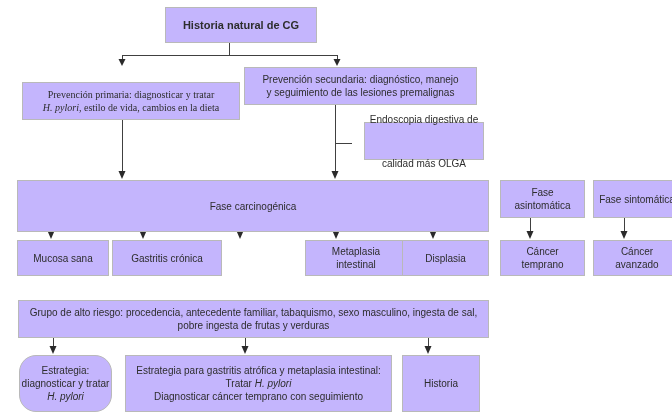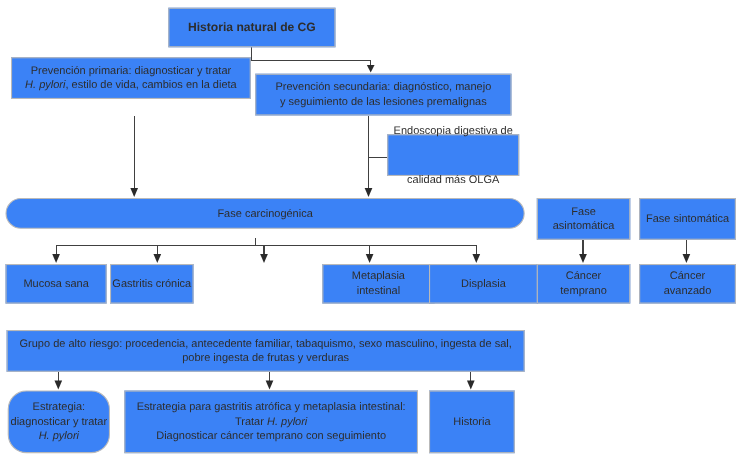--- a/index.html
+++ b/index.html
@@ -8,31 +8,32 @@
     width: 672px;
     height: 419px;
     background: #ffffff;
     font-family: "Liberation Sans", "DejaVu Sans", sans-serif;
     color: #2d2d2d;
     overflow: hidden;
   }
   .node {
     position: absolute;
     box-sizing: border-box;
-    background: #3b82f6;
+    background: #c4b5fd;
     border: 1px solid #b9b9b9;
     display: flex;
     flex-direction: column;
     align-items: center;
     justify-content: center;
     text-align: center;
     font-size: 10px;
     line-height: 1.3;
     padding: 2px 4px;
     z-index: 2;
+    margin-left: 12px;
   }
   .node .ln { display: block; white-space: nowrap; }
   .node .wrap-label { display: block; white-space: normal; }
   .it { font-style: italic; }
   .title-node { font-size: 11px; font-weight: bold; }
   .narrow { padding: 2px 20px; }
   .tight { padding: 2px 2px; }
   svg.connectors {
     position: absolute;
     left: 0; top: 0;
@@ -72,61 +73,61 @@
     <path d="M53 338 V347 M245 338 V347 M428 338 V347"></path>
     <polygon points="49.5,346 56.5,346 53,354"></polygon>
     <polygon points="241.5,346 248.5,346 245,354"></polygon>
     <polygon points="424.5,346 431.5,346 428,354"></polygon>
   </svg>
 
   <div class="node title-node" style="left:153px; top:7px; width:152px; height:36px;">
     <span class="ln">Historia natural de CG</span>
   </div>
 
-  <div class="node" style="left:10px; top:52px; width:218px; height:38px;">
+  <div class="node" style="left:10px; top:82px; width:218px; height:38px;font-family:Liberation Serif, serif;">
     <span class="ln">Prevención primaria: diagnosticar y tratar</span>
     <span class="ln"><span class="it">H. pylori</span><span>, estilo de vida, cambios en la dieta</span></span>
   </div>
 
   <div class="node" style="left:232px; top:67px; width:233px; height:38px;">
     <span class="ln">Prevención secundaria: diagnóstico, manejo</span>
     <span class="ln">y seguimiento de las lesiones premalignas</span>
   </div>
 
   <div class="node" style="left:352px; top:122px; width:120px; height:38px;gap:31px;">
     <span class="ln">Endoscopia digestiva de</span>
     <span class="ln">calidad más OLGA</span>
   </div>
 
-  <div class="node" style="left:5px; top:180px; width:472px; height:28px;border-radius:17px;">
+  <div class="node" style="left:5px; top:180px; width:472px; height:52px;">
     <span class="ln">Fase carcinogénica</span>
   </div>
 
   <div class="node narrow" style="left:488px; top:180px; width:85px; height:38px;">
     <span class="wrap-label">Fase asintomática</span>
   </div>
 
   <div class="node" style="left:581px; top:180px; width:88px; height:38px;">
     <span class="ln">Fase sintomática</span>
   </div>
 
   <div class="node" style="left:5px; top:240px; width:92px; height:36px;">
     <span class="ln">Mucosa sana</span>
   </div>
 
-  <div class="node" style="left:100px; top:240px; width:76px; height:36px;">
+  <div class="node" style="left:100px; top:240px; width:110px; height:36px;">
     <span class="ln">Gastritis crónica</span>
   </div>
 
 
   <div class="node narrow" style="left:293px; top:240px; width:102px; height:36px;">
     <span class="wrap-label">Metaplasia intestinal</span>
   </div>
 
-  <div class="node" style="left:390px; top:240px; width:99px; height:36px;">
+  <div class="node" style="left:390px; top:240px; width:87px; height:36px;">
     <span class="ln">Displasia</span>
   </div>
 
   <div class="node narrow" style="left:488px; top:240px; width:85px; height:36px;">
     <span class="wrap-label">Cáncer temprano</span>
   </div>
 
   <div class="node narrow" style="left:581px; top:240px; width:88px; height:36px;">
     <span class="wrap-label">Cáncer avanzado</span>
   </div>

